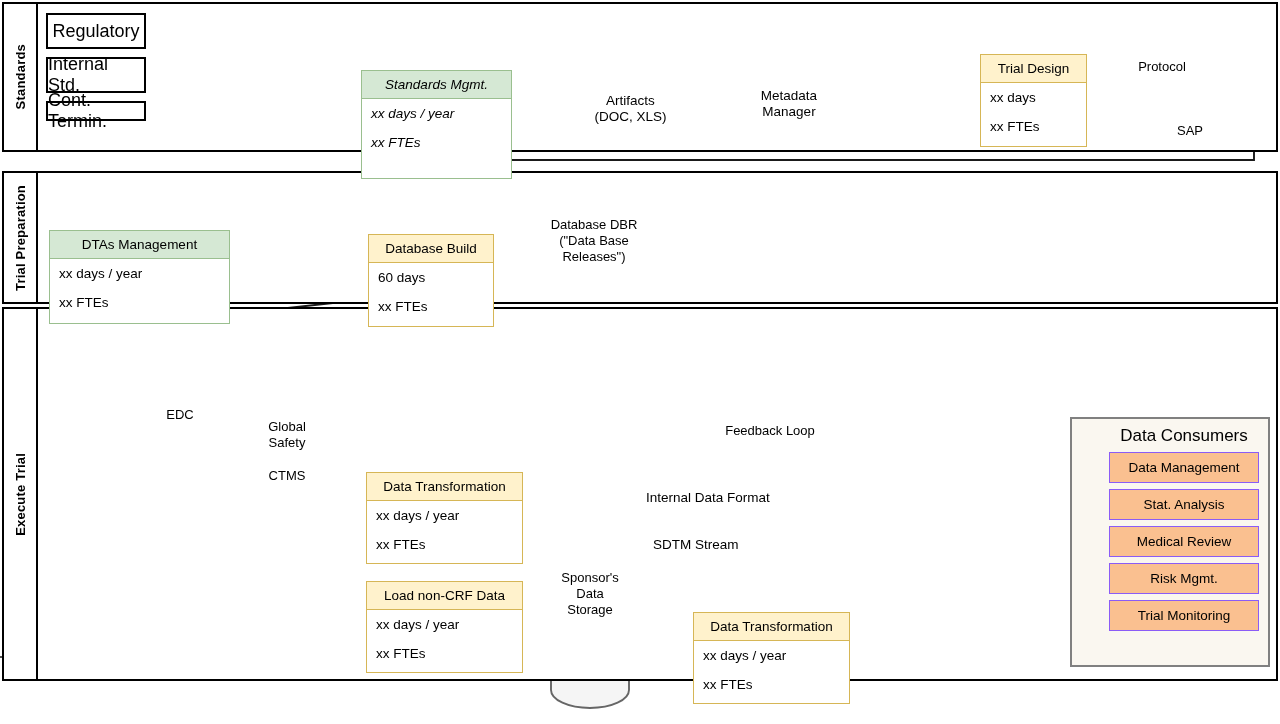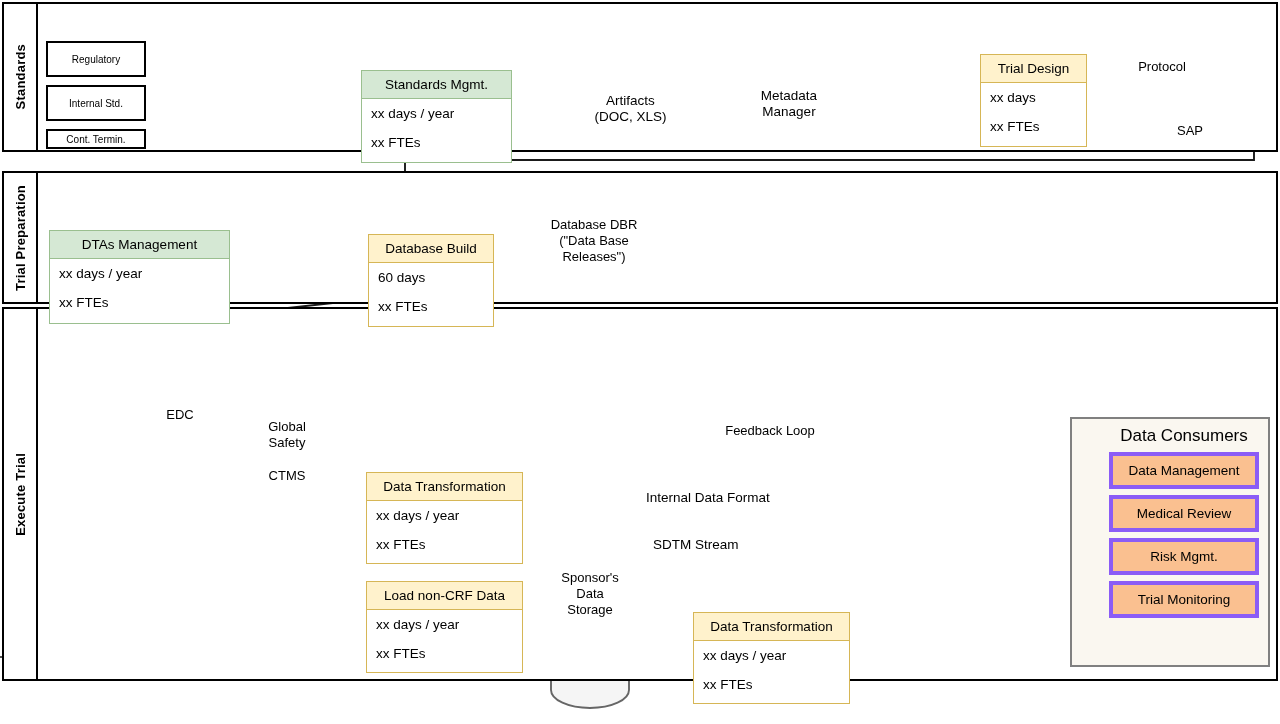--- a/index.html
+++ b/index.html
@@ -6,35 +6,35 @@
   body{width:1280px;height:724px;font-family:"Liberation Sans","DejaVu Sans",sans-serif;color:#000;}
   #canvas{position:relative;width:1280px;height:724px;overflow:hidden;}
   #svg-layer{position:absolute;left:0;top:0;width:1280px;height:724px;pointer-events:none;}
 
   .lane{position:absolute;border:2px solid #000;background:#fff;box-sizing:border-box;}
   .lane-title{position:absolute;left:0;top:0;bottom:0;width:34px;border-right:2px solid #000;
     display:flex;align-items:center;justify-content:center;box-sizing:border-box;}
   .lane-title span{writing-mode:vertical-rl;transform:rotate(180deg);font-weight:bold;font-size:13px;letter-spacing:.2px;white-space:nowrap;}
 
   .node{position:absolute;box-sizing:border-box;background:#fff;}
-  .plainbox{border:2px solid #000;display:flex;align-items:center;justify-content:center;font-size:10px;margin-top:28px;}
+  .plainbox{border:2px solid #000;display:flex;align-items:center;justify-content:center;font-size:18px;}
 
   .card{border:1px solid;box-sizing:border-box;background:#fff;margin-top:37px;}
   .card .hdr{text-align:center;font-size:13.5px;padding:6px 4px;box-sizing:border-box;border-bottom:1px solid;}
   .card .row{font-size:13.5px;padding:7px 0 7px 9px;box-sizing:border-box;}
   .card.green{border-color:#9abf8f;}
   .card.green .hdr{background:#d5e8d4;border-bottom-color:#9abf8f;}
   .card.yellow{border-color:#d6b656;}
   .card.yellow .hdr{background:#fff2cc;border-bottom-color:#d6b656;}
 
   .txtlabel{position:absolute;font-size:13px;line-height:16px;text-align:center;}
 
   .consumers{position:absolute;box-sizing:border-box;background:#faf7f0;border:2px solid #808080;}
   .consumers .ttl{text-align:center;font-size:17px;padding-top:7px;}
-  .consumers .item{margin:6px 9px 0 9px;background:#fac090;border:4px solid #8b5cf6;
+  .consumers .item{margin:6px 9px 0 9px;background:#fac090;border:1px solid #8b5cf6;
     text-align:center;font-size:13.5px;padding:7px 0;box-sizing:border-box;}
 
   .blockarrow{position:absolute;}
   .blockarrow .ba-txt{position:absolute;left:8px;top:50%;transform:translateY(-50%);font-size:13.5px;white-space:nowrap;}
 
   .cyl-label{position:absolute;text-align:center;font-size:13.5px;line-height:16px;width:100%;left:0;}
   .doc-label{position:absolute;text-align:center;font-size:13.5px;line-height:16px;width:100%;left:0;}
 </style>
 </head>
 <body>
@@ -171,21 +171,21 @@
   <div class="node plainbox" style="left:46px;top:13px;width:100px;height:36px;">
     <span>Regulatory</span>
   </div>
   <div class="node plainbox" style="left:46px;top:57px;width:100px;height:36px;">
     <span>Internal Std.</span>
   </div>
   <div class="node plainbox" style="left:46px;top:101px;width:100px;height:20px;">
     <span>Cont. Termin.</span>
   </div>
 
-  <div class="node card green" style="left:361px;top:33px;width:151px;height:93px;">
+  <div class="node card green" style="left:361px;top:33px;width:151px;height:109px;font-style:italic;">
     <div class="hdr">Standards Mgmt.</div>
     <div class="row">xx days / year</div>
     <div class="row">xx FTEs</div>
   </div>
 
   <div style="position:absolute;left:580px;top:93px;width:101px;">
     <div class="doc-label" style="position:static;">Artifacts</div>
     <div class="doc-label" style="position:static;">(DOC, XLS)</div>
   </div>
 
@@ -269,18 +269,19 @@
     <div class="row">xx FTEs</div>
   </div>
 
   <div class="txtlabel" style="left:714px;top:423px;width:112px;background:#fff;">
     <span>Feedback Loop</span>
   </div>
 
   <div class="consumers" style="left:1070px;top:417px;width:200px;height:250px;padding-left:28px;">
     <div class="ttl">Data Consumers</div>
     <div class="item">Data Management</div>
+    <div class="item">Stat. Analysis</div>
     <div class="item">Medical Review</div>
     <div class="item">Risk Mgmt.</div>
     <div class="item">Trial Monitoring</div>
   </div>
 
 </div>
 
 </body></html>

